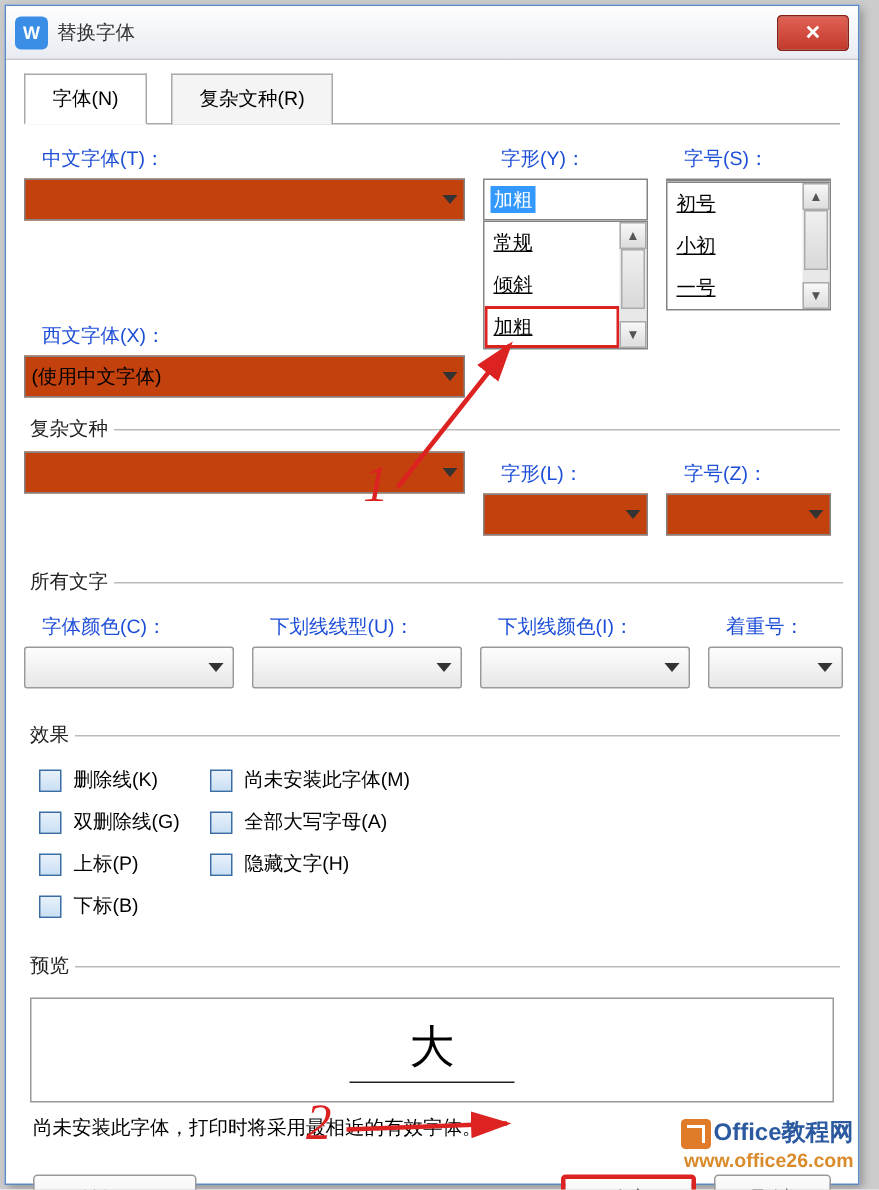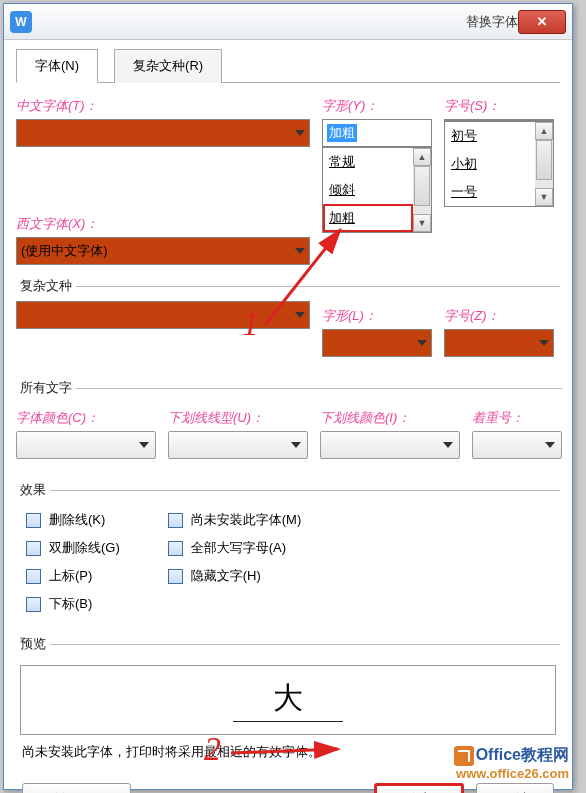--- a/index.html
+++ b/index.html
@@ -1,50 +1,50 @@
 <!DOCTYPE html>
 <html><head>
 <meta charset="utf-8">
 <style>
 * { box-sizing: border-box; margin: 0; padding: 0; }
 body { font-family: "Microsoft YaHei", SimSun, sans-serif; font-size: 13px; background: #ccc; width: 586px; height: 793px; position: relative; }
 .window { position: absolute; top: 3px; left: 3px; width: 570px; height: 787px; background: #fff; border: 1px solid #5a8ac6; box-shadow: 2px 2px 6px rgba(0,0,0,.3); }
 .titlebar { height: 36px; background: linear-gradient(#fefefe,#e8ecf2); display: flex; align-items: center; padding: 0 6px; border-bottom: 1px solid #c5c5c5; }
 .app-icon { width: 22px; height: 22px; background: #3a8ee6; border-radius: 4px; display: flex; align-items: center; justify-content: center; color:#fff; font-weight:bold; font-size:12px; margin-right: 6px; }
-.title-text { flex:1; color:#333;text-align:right; }
+.title-text { flex:1; color:#333; }
 .close-btn { width: 48px; height: 24px; background: linear-gradient(#e06155,#c33a2c); border:1px solid #8a2015; border-radius:3px; color:#fff; display:flex; align-items:center; justify-content:center; font-size:13px; font-weight:bold; }
 .body { padding: 8px 12px 12px 12px; }
 .tabs { display:flex; border-bottom:1px solid #a9a9a9; margin-bottom: 8px; }
 .tab { padding: 7px 18px; border:1px solid #a9a9a9; border-bottom:none; background:#f4f4f4; margin-right:16px; position:relative; top:1px; cursor:pointer; }
 .tab.active { background:#fff; border-bottom:1px solid #fff; }
 .row { display:flex; gap: 12px; margin-bottom: 6px; align-items: flex-start; }
 .col { display:flex; flex-direction:column; }
 .col-cn { width: 294px; }
 .col-style { width: 110px; }
 .col-size { width: 110px; }
-.label { margin: 6px 0 4px 0; color:#ec4899;font-style:italic; }
+.label { margin: 6px 0 4px 12px; color:#1d4ed8; }
 .combo, .input { width:100%; height:28px; border:1px solid #848484; background:#c2410c; display:flex; align-items:center; padding:0 4px; }
 .combo .arrow, .drop .arrow { margin-left:auto; width:0;height:0;border-left:5px solid transparent;border-right:5px solid transparent;border-top:6px solid #333; }
 .input-sel { background:#3399ff; color:#fff; padding:0 2px; }
 .listbox { border:1px solid #848484; width:100%; height: 86px; display:flex; background:#fff; }
 .list-items { flex:1; overflow:hidden; }
 .list-item { padding: 5px 6px; cursor:pointer;text-decoration:underline; }
 .list-item.highlight { border:2px solid #d22; padding:3px 4px; }
 .scrollbar { width:18px; background:#e8e8e8; display:flex; flex-direction:column; }
 .sb-btn { height:18px; background:linear-gradient(#f8f8f8,#ddd); border:1px solid #aaa; display:flex;align-items:center;justify-content:center;font-size:9px;color:#555; }
 .sb-track { flex:1; }
 .sb-thumb { height:40px; background:linear-gradient(#f0f0f0,#d8d8d8); border:1px solid #aaa; margin:0 1px; }
 .style-wrap { display:flex; width:110px; }
 .style-input { height:28px; border:1px solid #848484; flex:1; padding:0 4px; display:flex; align-items:center; }
 fieldset { border:1px solid #bbb; border-left:none; border-right:none; border-bottom:none; margin-top: 12px; padding: 6px 0 4px 0; position:relative; }
 fieldset legend { padding: 0 4px; color:#222; }
 .col-f { width: 140px; }
 .col-u { width: 140px; justify-content: space-between; }
 .drop { height:28px; border:1px solid #9a9a9a; background:linear-gradient(#fdfdfd,#e7e7e7); display:flex; align-items:center; padding:0 6px; border-radius:2px; }
-.effects-grid { display:flex; gap: 48px; padding: 6px 10px; }
+.effects-grid { display:flex; gap: 20px; padding: 6px 10px; }
 .eff-col { display:flex; flex-direction:column; gap:10px; }
 .checkbox { display:flex; align-items:center; gap:8px; cursor:pointer; }
 .checkbox .box { width:15px; height:15px; border:1px solid #3a6ea5; background:linear-gradient(#e8f1fb,#c9dff5); }
 .preview-box { border:1px solid #999; height:70px; margin:6px 4px 8px 4px; display:flex; align-items:center; justify-content:center; font-size:30px; }
 .preview-inner { border-bottom:1px solid #222; padding: 0 40px 2px 40px; }
 .note { margin: 6px 6px 14px 6px; }
 .buttons { display:flex; align-items:center; gap:12px; padding: 4px 6px; }
 .btn { height:34px; padding:0 24px; border:1px solid #9a9a9a; background:linear-gradient(#fdfdfd,#e6e6e6); border-radius:3px; cursor:pointer; font-size:14px; }
 .btn.disabled { color:#999; }
 .btn.ok { border:3px solid #d22; padding:0 28px; }

